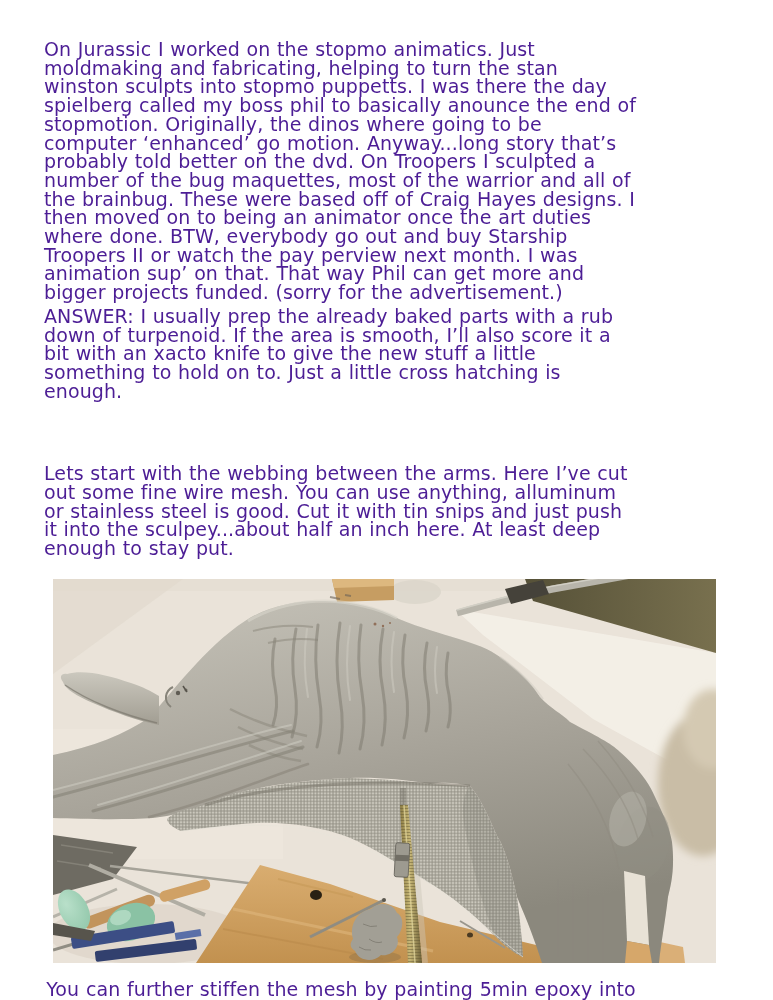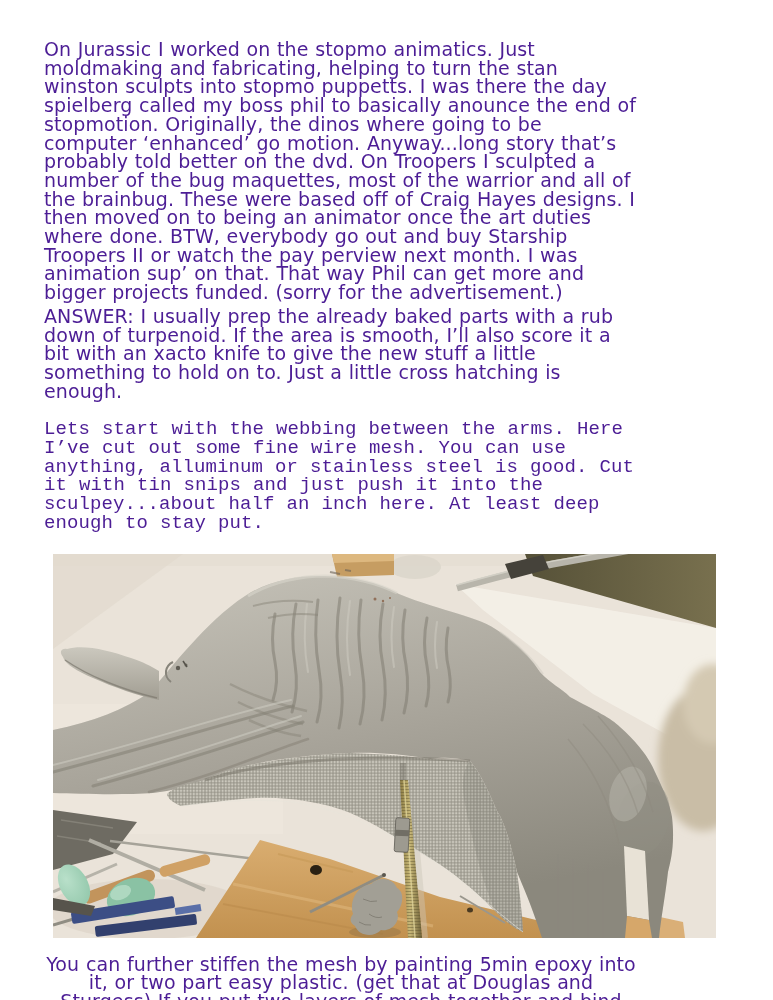--- a/index.html
+++ b/index.html
@@ -8,21 +8,21 @@
     font-family:"DejaVu Sans","Liberation Sans",sans-serif;
   }
   .page{
     box-sizing:border-box;width:680px;padding:40px 42px 0 44px;
     font-size:19px;line-height:18.7px;color:#4c1d95;
     letter-spacing:0.1px;word-spacing:0.5px;
   }
   .para{margin:0;max-width:688px;}
   .question{margin-top:19px;}
   .answer{margin-top:5px;}
-  .webbing{margin-top:20px;font-family:Liberation Mono, monospace;}
+  .webbing{margin-top:64px;}
   .stiffen{margin-top:17px;text-align:center;}
   figure.photo{margin:21px 0 0 9px;padding:0;width:663px;height:384px;}
   figure.photo svg{display:block;}
 </style>
 </head>
 <body>
 
 <main class="page">
 
   <p class="para intro">On Jurassic I worked on the stopmo animatics. Just moldmaking and fabricating, helping to turn the stan winston sculpts into stopmo puppetts. I was there the day spielberg called my boss phil to basically anounce the end of stopmotion. Originally, the dinos where going to be computer ‘enhanced’ go motion. Anyway...long story that’s probably told better on the dvd. On Troopers I sculpted a number of the bug maquettes, most of the warrior and all of the brainbug. These were based off of Craig Hayes designs. I then moved on to being an animator once the art duties where done. BTW, everybody go out and buy Starship Troopers II or watch the pay perview next month. I was animation sup’ on that. That way Phil can get more and bigger projects funded. (sorry for the advertisement.)</p>

